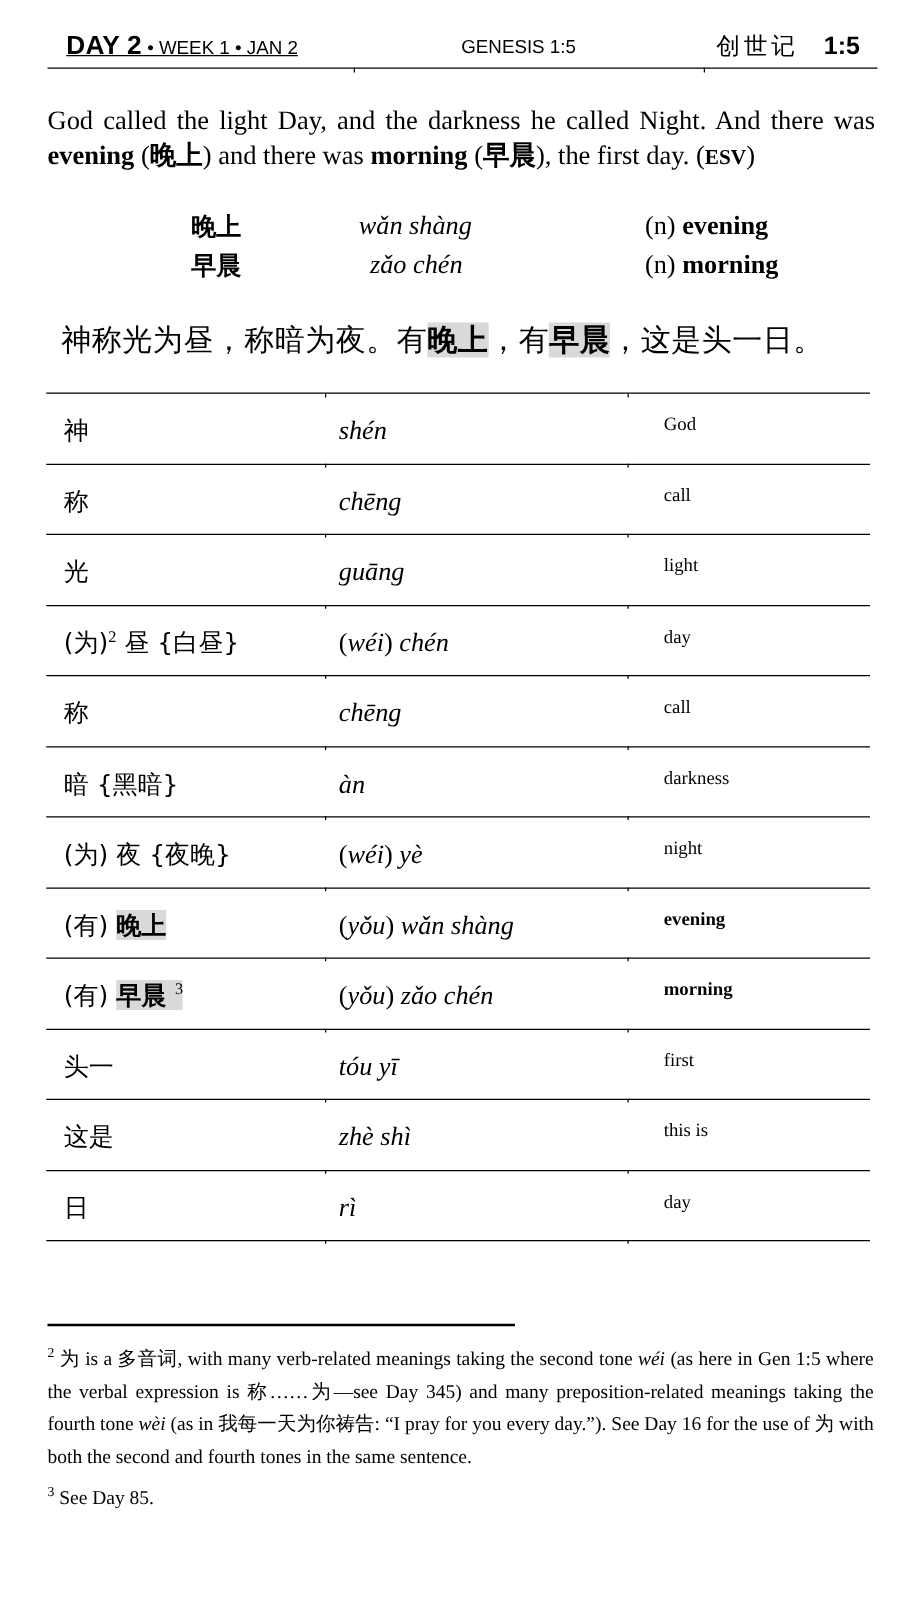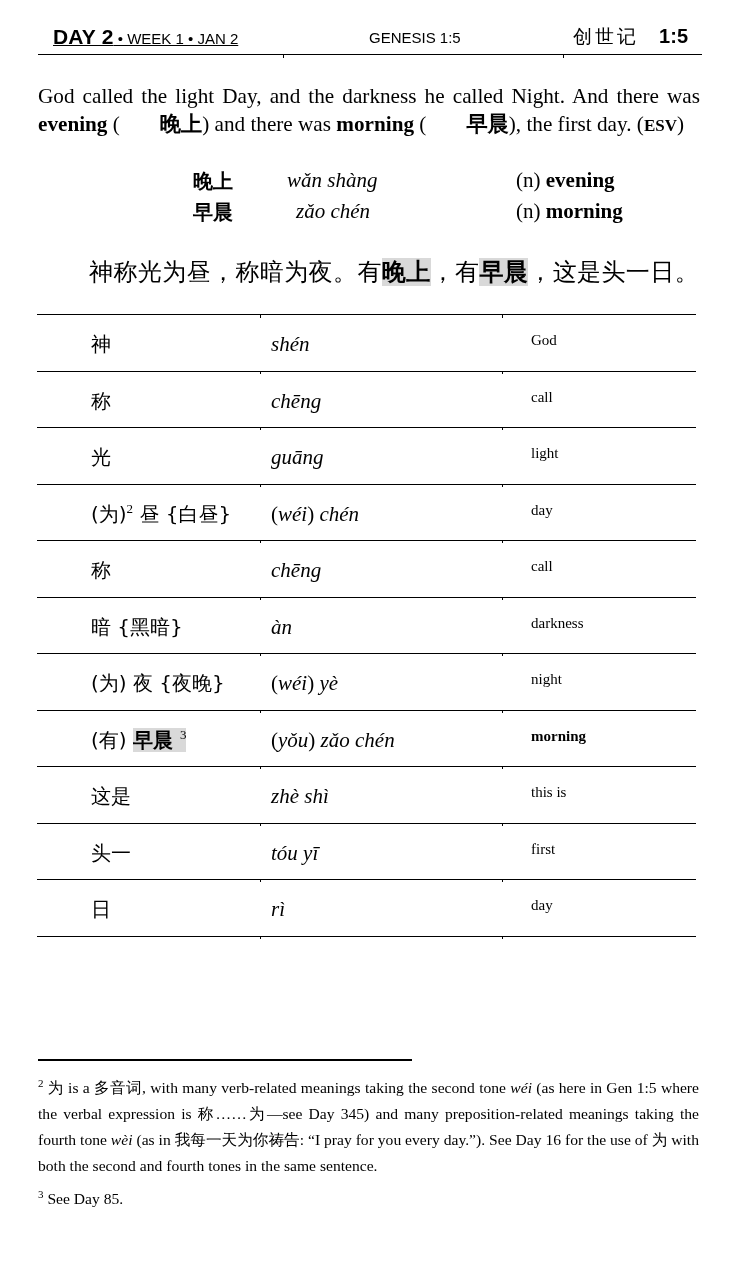--- a/index.html
+++ b/index.html
@@ -13,21 +13,21 @@
     .header .tick { position: absolute; bottom: -4px; width: 1px; height: 4px; background: #000; }
     .hdr-left { position: absolute; left: 15px; top: 3px; white-space: nowrap; text-decoration: underline; }
     .hdr-day { font-size: 21px; font-weight: bold; letter-spacing: 0.2px; }
     .hdr-week { font-size: 15px; }
     .hdr-center { position: absolute; left: 331px; top: 7px; font-size: 15px; white-space: nowrap; }
     .hdr-right { position: absolute; right: 14px; top: 2px; white-space: nowrap; font-size: 20px; }
     .hdr-right .cn { font-family: "DejaVu Sans", sans-serif; font-size: 19px; letter-spacing: 3px; margin-right: 20px; }
     .hdr-right .ref { font-weight: bold; font-size: 20px; }
 
     .serif { font-family: "Liberation Serif", "DejaVu Serif", serif; }
-    .cjk { font-family: "DejaVu Sans", sans-serif; margin-left: 40px; }
+    .cjk { font-family: "DejaVu Sans", sans-serif; }
 
     .verse {
       position: absolute; left: 38px; top: 82px; width: 662px;
       font-size: 21.2px; line-height: 28px; text-align: justify;
     }
     .verse b { font-weight: bold; }
     .verse .sc { font-size: 17px; font-weight: bold; }
 
     .vocab { position: absolute; left: 153px; top: 168px; font-size: 21px; }
     .vocab-row { position: relative; height: 31px; }
@@ -145,41 +145,48 @@
   </div>
 
   <div class="gloss-row">
     <span class="c1 cjk"><span>(为)</span><span> 夜 {夜晚}</span></span>
     <span class="c2"><span class="paren">(</span><span>wéi</span><span class="paren">) </span><span>yè</span></span>
     <span class="c3">night</span>
     <span class="tick" style="left:223px"></span>
       <span class="tick" style="left:465px"></span>
   </div>
 
+  <div class="gloss-row">
+    <span class="c1 cjk"><span>(有) </span><span class="hl">晚上</span></span>
+    <span class="c2"><span class="paren">(</span><span>yǒu</span><span class="paren">) </span><span>wǎn shàng</span></span>
+    <span class="c3 bold">evening</span>
+    <span class="tick" style="left:223px"></span>
+      <span class="tick" style="left:465px"></span>
+  </div>
 
   <div class="gloss-row">
     <span class="c1 cjk"><span>(有) </span><span class="hl"><span>早晨 </span><span class="sup" style="font-weight:normal">3</span></span></span>
     <span class="c2"><span class="paren">(</span><span>yǒu</span><span class="paren">) </span><span>zǎo chén</span></span>
     <span class="c3 bold">morning</span>
     <span class="tick" style="left:223px"></span>
       <span class="tick" style="left:465px"></span>
   </div>
 
   <div class="gloss-row">
+    <span class="c1 cjk">头一</span>
+    <span class="c2">tóu yī</span>
+    <span class="c3">first</span>
+    <span class="tick" style="left:223px"></span>
+      <span class="tick" style="left:465px"></span>
+  </div>
+
+  <div class="gloss-row">
     <span class="c1 cjk">这是</span>
     <span class="c2">zhè shì</span>
     <span class="c3">this is</span>
-    <span class="tick" style="left:223px"></span>
-      <span class="tick" style="left:465px"></span>
-  </div>
-
-  <div class="gloss-row">
-    <span class="c1 cjk">头一</span>
-    <span class="c2">tóu yī</span>
-    <span class="c3">first</span>
     <span class="tick" style="left:223px"></span>
       <span class="tick" style="left:465px"></span>
   </div>
 
   <div class="gloss-row">
     <span class="c1 cjk">日</span>
     <span class="c2">rì</span>
     <span class="c3">day</span>
     <span class="tick" style="left:223px"></span>
       <span class="tick" style="left:465px"></span>

